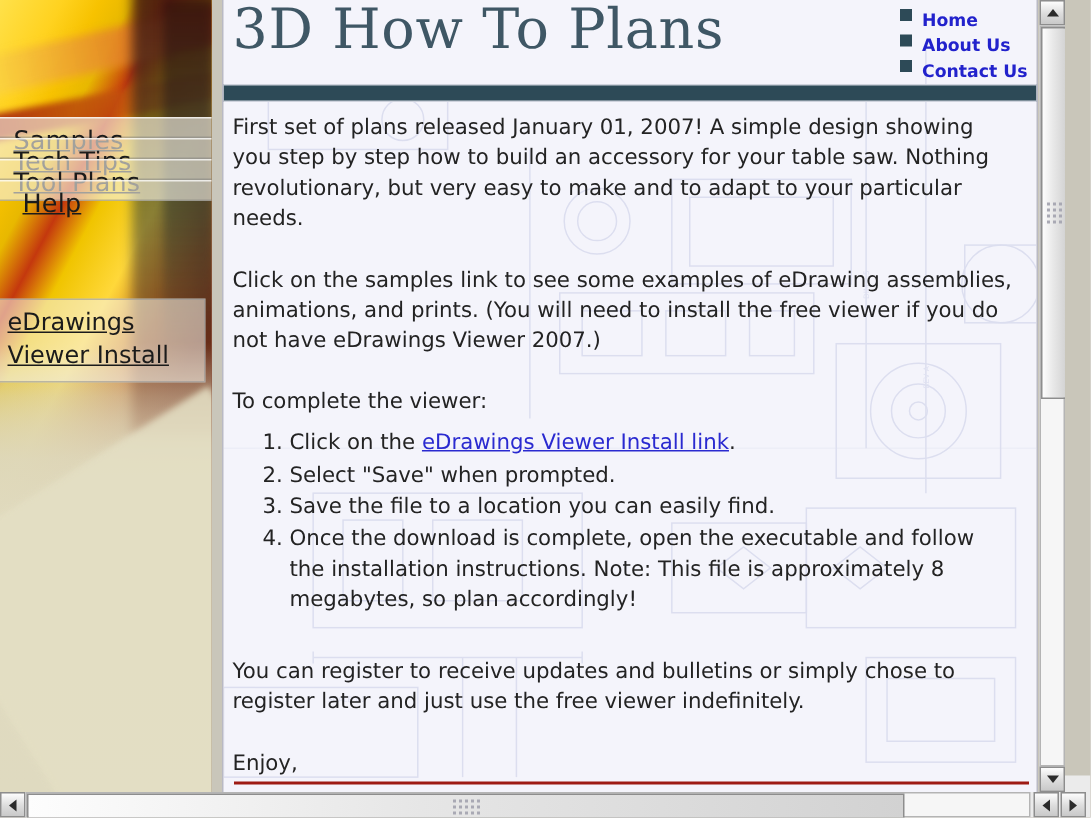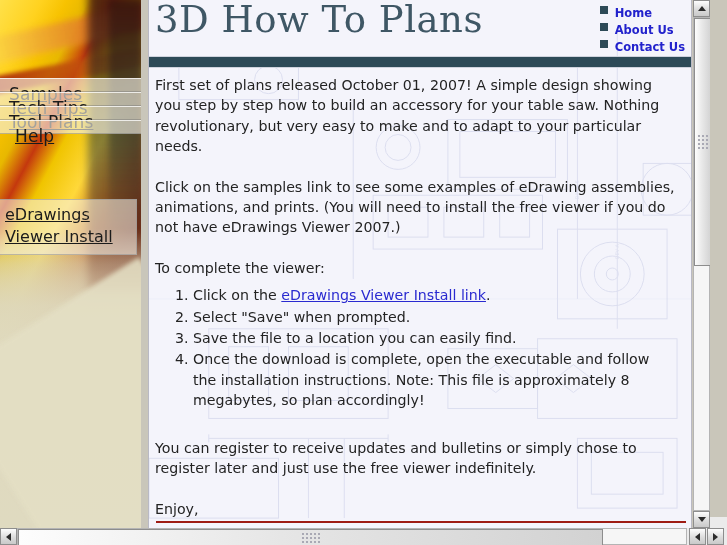--- a/index.html
+++ b/index.html
@@ -442,21 +442,21 @@
           <li>
             <span class="bullet"></span>
             <a>Contact Us</a>
           </li>
         </ul>
       </div>
 
       <div id="headerbar"></div>
 
       <div id="body-copy">
-        <p>First set of plans released October 01, 2007! A simple design showing you step by step how to build an accessory for your table saw. Nothing revolutionary, but very easy to make and to adapt to your particular needs.</p>
+        <p>First set of plans released January 01, 2007! A simple design showing you step by step how to build an accessory for your table saw. Nothing revolutionary, but very easy to make and to adapt to your particular needs.</p>
         <p>Click on the samples link to see some examples of eDrawing assemblies, animations, and prints. (You will need to install the free viewer if you do not have eDrawings Viewer 2007.)</p>
         <p class="tight">To complete the viewer:</p>
         <ol>
           <li><span>Click on the </span><a class="inline">eDrawings Viewer Install link</a><span>.</span></li>
           <li><span>Select "Save" when prompted.</span></li>
           <li><span>Save the file to a location you can easily find.</span></li>
           <li><span>Once the download is complete, open the executable and follow the installation instructions. Note: This file is approximately 8 megabytes, so plan accordingly!</span></li>
         </ol>
         <p>You can register to receive updates and bulletins or simply chose to register later and just use the free viewer indefinitely.</p>
         <p>Enjoy,</p>

